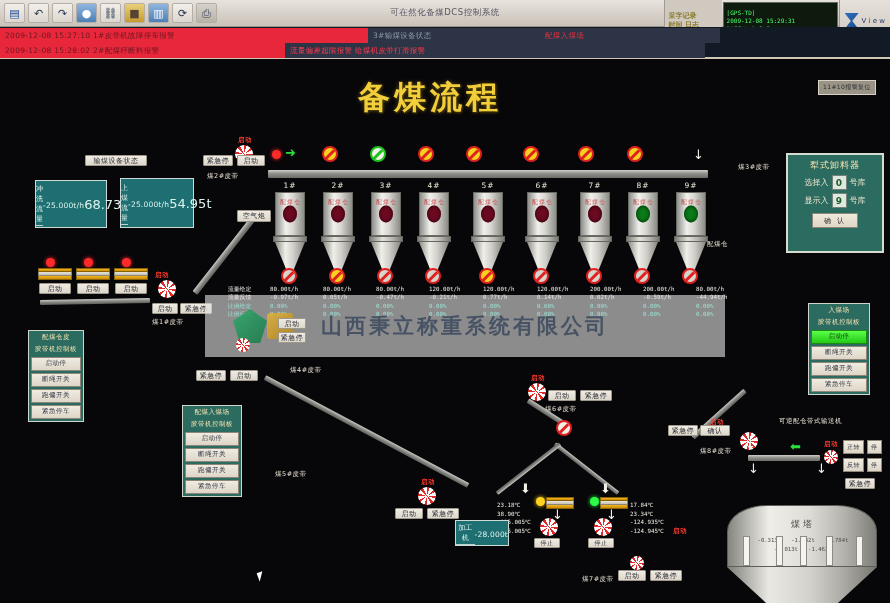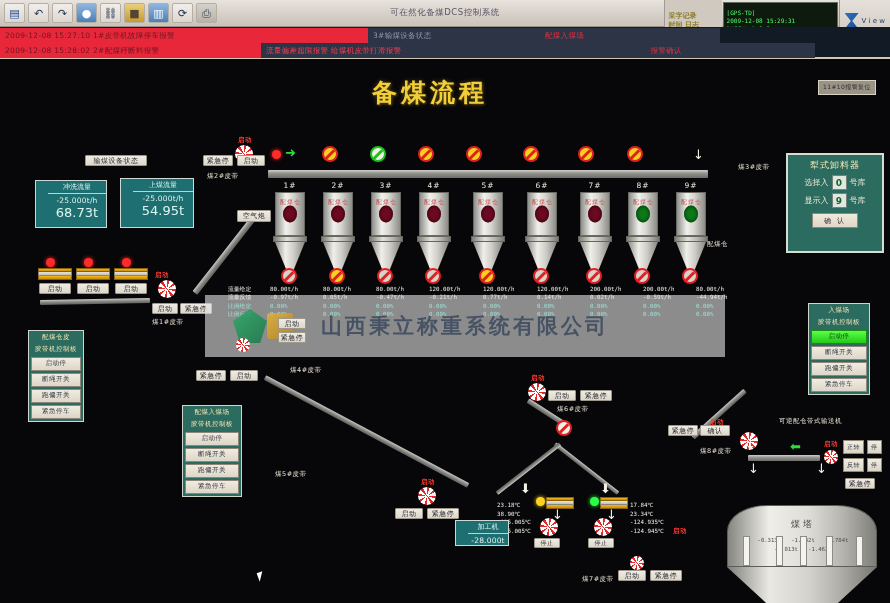--- a/index.html
+++ b/index.html
@@ -76,39 +76,39 @@
   .ac.redtxt { background:#2c3446; color:#ff3a4e; }
   .ac.dark { background:#2c3446; color:#8d95a8; }
   .ac.darkred { background:#2c3446; color:#e0303f; }
 
   
   .canvas { position:absolute; left:0; top:59px; width:890px; height:544px;
             background:#070609; }
 
   .maintitle {
     position:absolute; left:430px; top:76px; transform:translateX(-50%);
-    font-size:25px; color:#f2cf3a; font-weight:bold; letter-spacing:4px;
+    font-size:32px; color:#f2cf3a; font-weight:bold; letter-spacing:4px;
     text-shadow: 1px 1px 2px #4a3a00, 0 0 5px rgba(242,207,58,.35);
     font-family:"DejaVu Sans","Liberation Sans",sans-serif;
   }
 
   
   .plate {
     position:absolute; background:linear-gradient(#f0ece3,#ddd7cb);
     border:1px solid #9d978c; color:#2a2a33; font-size:7px;
     display:flex; align-items:center; justify-content:center;
     letter-spacing:0.5px; white-space:nowrap; border-radius:1px;
   }
   .plate.small { font-size:6px; }
 
   
   .tealbox {
     position:absolute; background:#1d6f72; border:1px solid #cdd9d4;
     color:#dff3ee; font-size:7.5px;
-    display:flex; flex-direction:column; align-items:center;padding-left:12px;
+    display:flex; flex-direction:row; align-items:center;
   }
   .tealbox .hd { width:100%; text-align:center; padding:1px 0;
                  border-bottom:1px solid #bcd4cf; font-size:7px;}
   .tealbox .v { padding-top:2px; font-size:7.5px; letter-spacing:0.2px;}
   .tealbox .v2 { font-size:13px; }
 
   
   .cpanel {
     position:absolute; background:#2c6b60; border:1px solid #cfd7cb;
     padding:2px; display:flex; flex-direction:column; gap:2px;
@@ -315,21 +315,20 @@
 
   <div class="alarmwrap">
     <div class="alarm-row r1">
       <div class="ac red" style="width:368px">2009-12-08 15:27:10 1#皮带机故障停车报警</div>
       <div class="ac dark" style="width:172px">3#输煤设备状态</div>
       <div class="ac darkred" style="width:180px">配煤入煤场</div>
     </div>
     <div class="alarm-row r2">
       <div class="ac red" style="width:285px">2009-12-08 15:28:02 2#配煤秤断料报警</div>
       <div class="ac redtxt" style="width:420px">流量偏差超限报警 给煤机皮带打滑报警</div>
-      <div class="ac darkred" style="width:185px">报警确认</div>
     </div>
   </div>
 
   <div class="canvas"></div>
 
   <div class="maintitle">备煤流程</div>
 
   <div class="alarmbox" style="left:818px; top:80px;">11#10报警复位</div>
 
   <div class="plate" style="left:85px; top:155px; width:62px; height:11px;">输煤设备状态</div>
@@ -655,21 +654,21 @@
   <div class="labelsmall" style="left:290px; top:366px;">煤4#皮带</div>
   <div class="fan small" style="left:236px; top:338px;"></div>
 
   <div class="beltd" style="left:265px; top:375px; width:230px; height:5px; transform:rotate(28deg);"></div>
   <div class="labelsmall" style="left:275px; top:470px;">煤5#皮带</div>
 
   <div class="fan" style="left:528px; top:383px;"></div>
   <div class="labelred" style="left:531px; top:374px;">启动</div>
   <div class="plate" style="left:548px; top:390px; width:28px; height:11px;">启动</div>
   <div class="plate" style="left:580px; top:390px; width:32px; height:11px;">紧急停</div>
-  <div class="labelsmall" style="left:557px; top:405px;">煤6#皮带</div>
+  <div class="labelsmall" style="left:545px; top:405px;">煤6#皮带</div>
 
   <div class="beltd" style="left:528px; top:398px; width:45px; height:5px; transform:rotate(33deg);"></div>
   <div class="valve" style="left:556px; top:420px;">
       <div class="bar"></div>
     </div>
   <div class="beltd" style="left:555px; top:442px; width:80px; height:4px; transform:rotate(38deg);"></div>
   <div class="beltd" style="left:560px; top:442px; width:80px; height:4px; transform:rotate(142deg);"></div>
   <div class="arrow" style="left:520px; top:482px;">⬇</div>
   <div class="arrow" style="left:600px; top:482px;">⬇</div>
 

